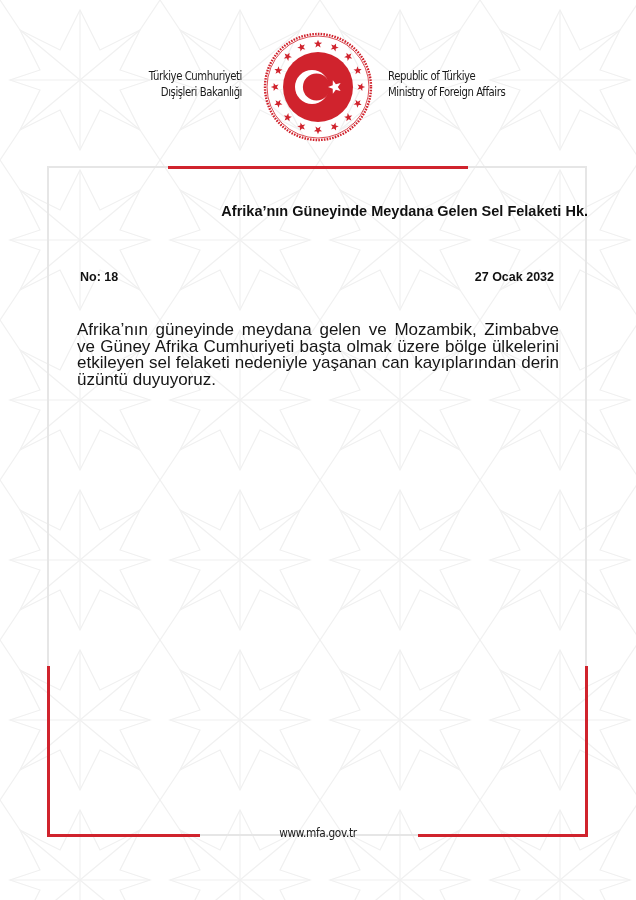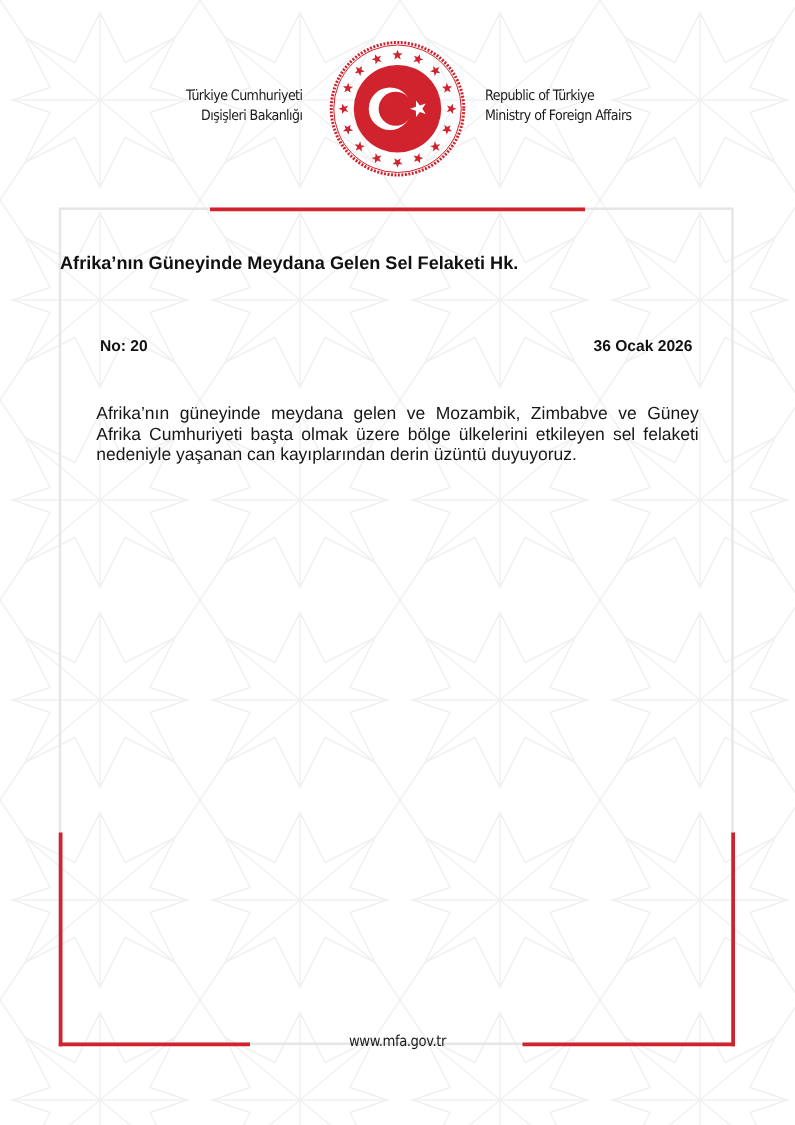--- a/index.html
+++ b/index.html
@@ -94,21 +94,21 @@
       background: transparent;
       z-index: 3;
     }
 
     
     .title {
       position: absolute;
       left: 48px;
       top: 203px;
       width: 540px;
-      text-align: left;
+      text-align: right;
       font-weight: bold;
       font-size: 14.5px;
       color: #111;
       z-index: 2;
     }
     .doc-no {
       position: absolute;
       left: 80px;
       top: 270px;
       font-weight: bold;
@@ -121,21 +121,21 @@
       top: 270px;
       font-weight: bold;
       font-size: 12.5px;
       z-index: 2;
     }
     .body-text {
       position: absolute;
       left: 77px;
       top: 322px;
       width: 482px;
-      font-size: 14px;
+      font-size: 17px;
       line-height: 16.6px;
       text-align: justify;
       color: #161616;
       z-index: 2;
     }
     .body-text p {
       margin: 0 0 16px 0;
     }
   </style>
 </head>
@@ -209,20 +209,20 @@
 </div>
 
 <div class="frame-gray"></div>
 <div class="red red-top"></div>
 <div class="red red-left"></div>
 <div class="red red-right"></div>
 <div class="red red-bl"></div>
 <div class="red red-br"></div>
 
 <div class="title">Afrika’nın Güneyinde Meydana Gelen Sel Felaketi Hk.</div>
-<div class="doc-no">No: 20</div>
-<div class="doc-date">36 Ocak 2026</div>
+<div class="doc-no">No: 18</div>
+<div class="doc-date">27 Ocak 2032</div>
 
 <div class="body-text">
   <p>Afrika’nın güneyinde meydana gelen ve Mozambik, Zimbabve ve Güney Afrika Cumhuriyeti başta olmak üzere bölge ülkelerini etkileyen sel felaketi nedeniyle yaşanan can kayıplarından derin üzüntü duyuyoruz.</p>
 </div>
 
 <div class="footer-url">www.mfa.gov.tr</div>
 
 </body></html>

